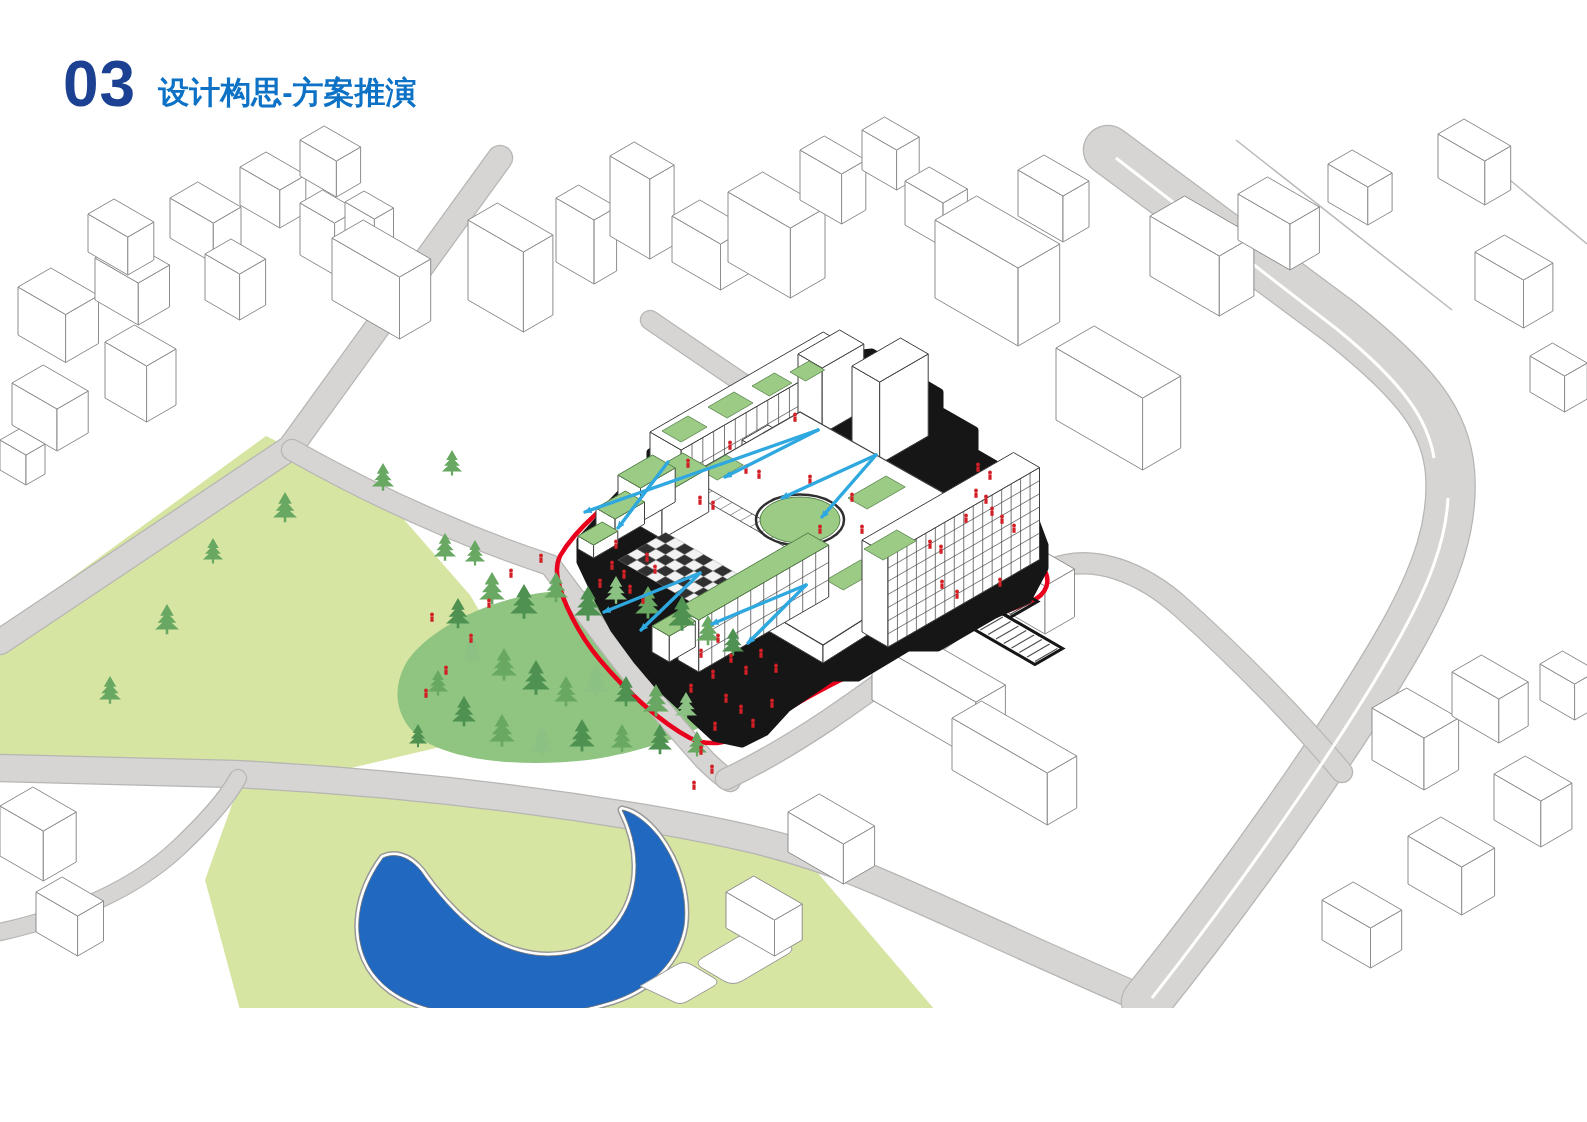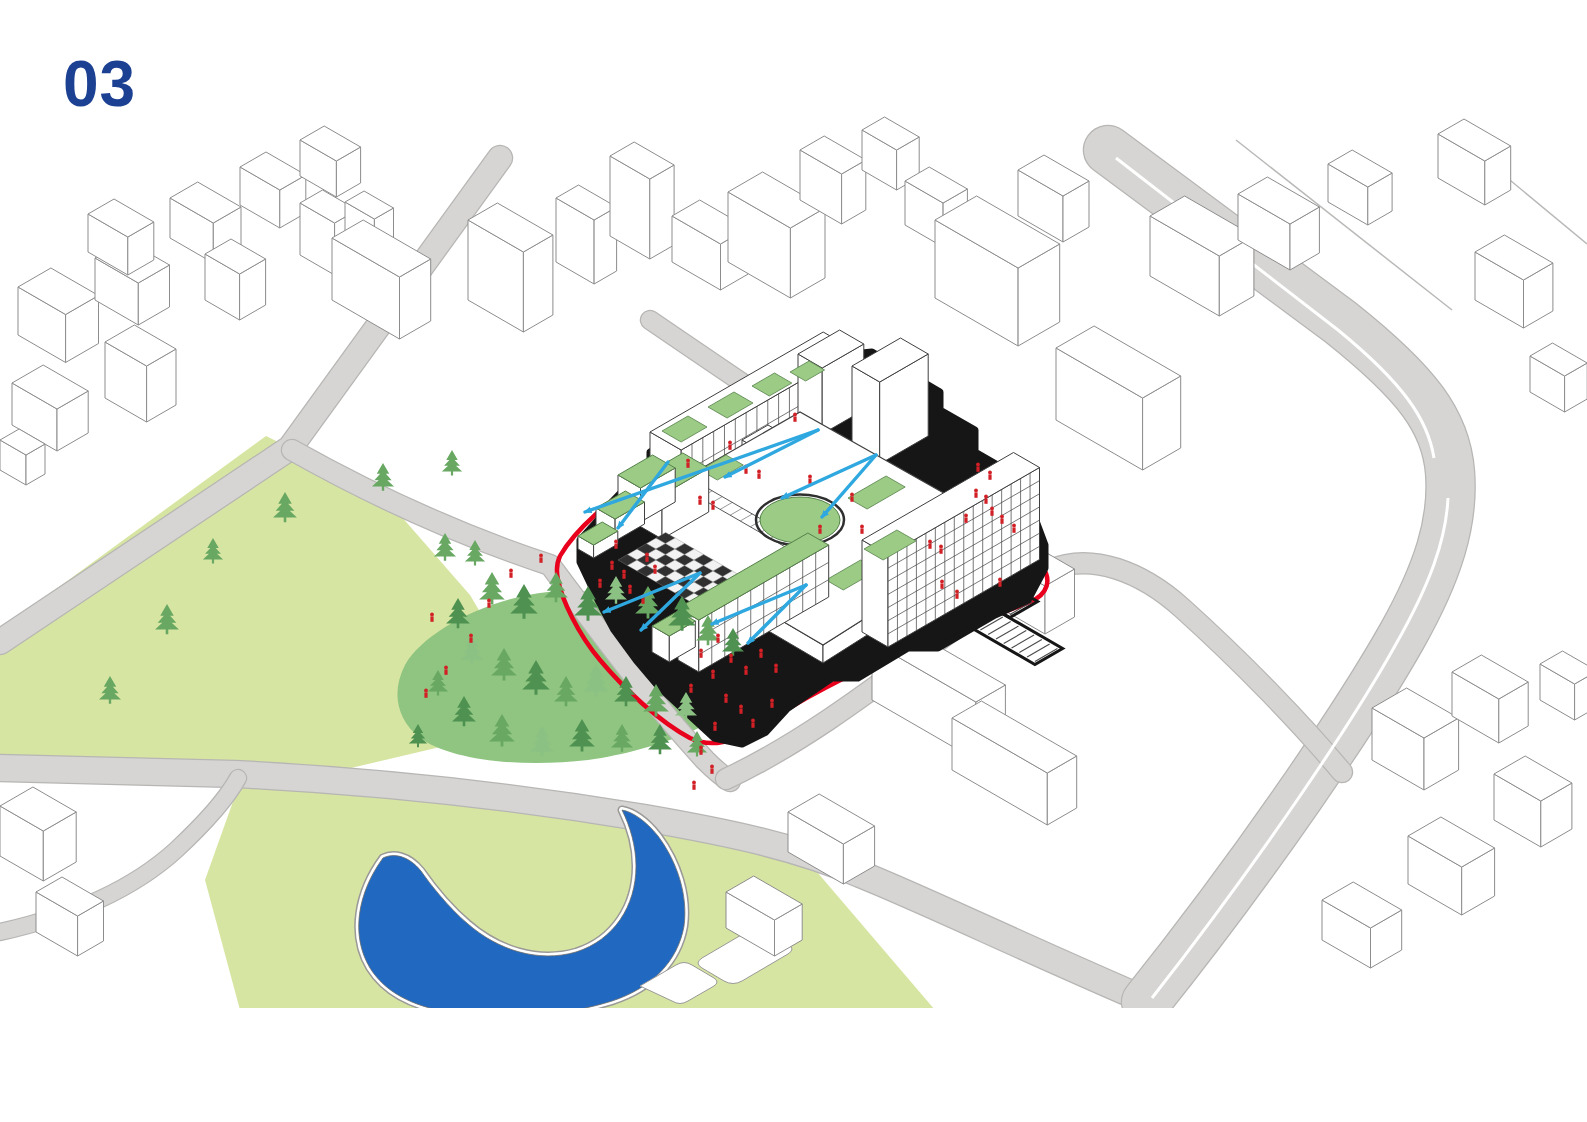--- a/index.html
+++ b/index.html
@@ -9,20 +9,21 @@
   .hdr .num{font-size:64px;line-height:1;font-weight:bold;letter-spacing:1px;}
   .hdr .ttl{font-size:31px;line-height:1;font-weight:bold;padding-bottom:8px;}
   svg{position:absolute;left:0;top:0;}
 </style>
 </head>
 <body>
 
 <div class="slide">
   <div class="hdr">
     <div class="num" style="color: rgb(28, 65, 146);">03</div>
+    <div class="ttl" style="color: rgb(13, 114, 198);">设计构思-方案推演</div>
   </div>
   <svg id="scene" width="1587" height="1122" viewBox="0 0 1587 1122">
     <defs>
       <marker id="ah" markerWidth="10" markerHeight="8" refX="6.5" refY="3.5" orient="auto" markerUnits="userSpaceOnUse">
         <path id="ah-path" d="M0,0 L8,3.5 L0,7 Z" fill="#2fa8e0"></path>
       </marker>
     </defs>
     <g id="layers">
         <path d="M266,436 L380,492 L470,595 L520,680 L470,740 L300,780 L0,765 L0,630 Z" fill="#d7e5a2"></path>
         <path d="M240,782 L540,806 L800,852 L935,1010 L240,1010 L205,880 Z" fill="#d7e5a2"></path>

